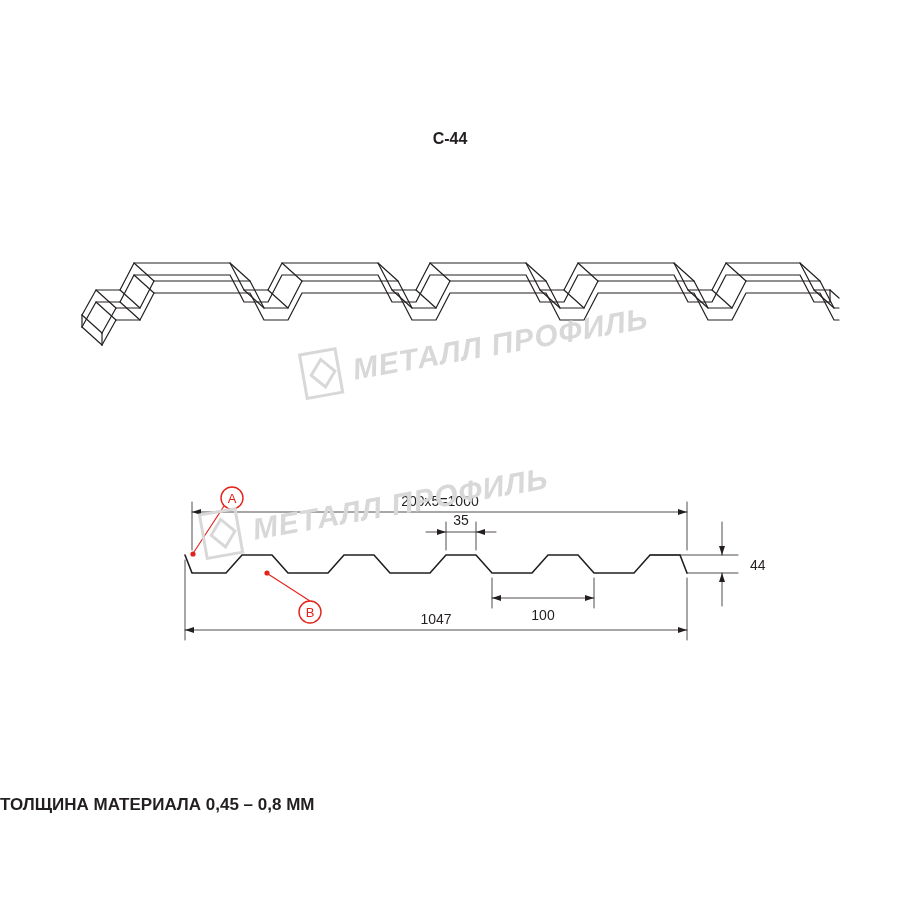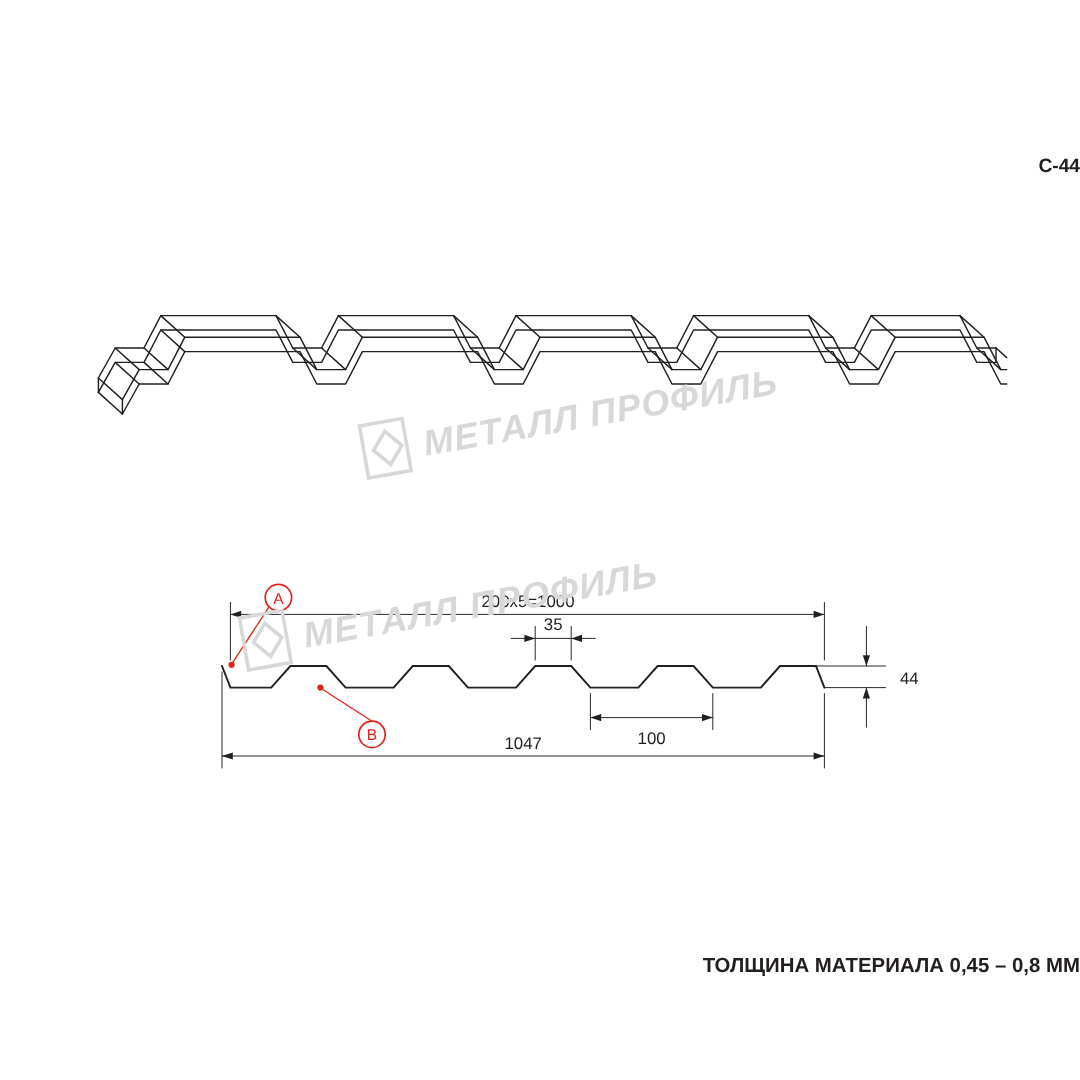--- a/index.html
+++ b/index.html
@@ -30,31 +30,31 @@
     font-size: 37px;
     font-weight: bold;
     letter-spacing: 1px;
     color: #231f20;
   }
   .subtitle {
     position: absolute;
     top: 130px;
     left: 0;
     width: 900px;
-    text-align: right;
+    text-align: center;
     font-size: 16px;
     font-weight: bold;
     color: #231f20;
   }
   .footer {
     position: absolute;
     top: 795px;
     left: 0;
     width: 900px;
-    text-align: right;
+    text-align: left;
     font-size: 17px;
     font-weight: bold;
     color: #231f20;
   }
   svg {
     display: block;
   }
   .iso-wrap {
     position: absolute;
     left: 60px;

